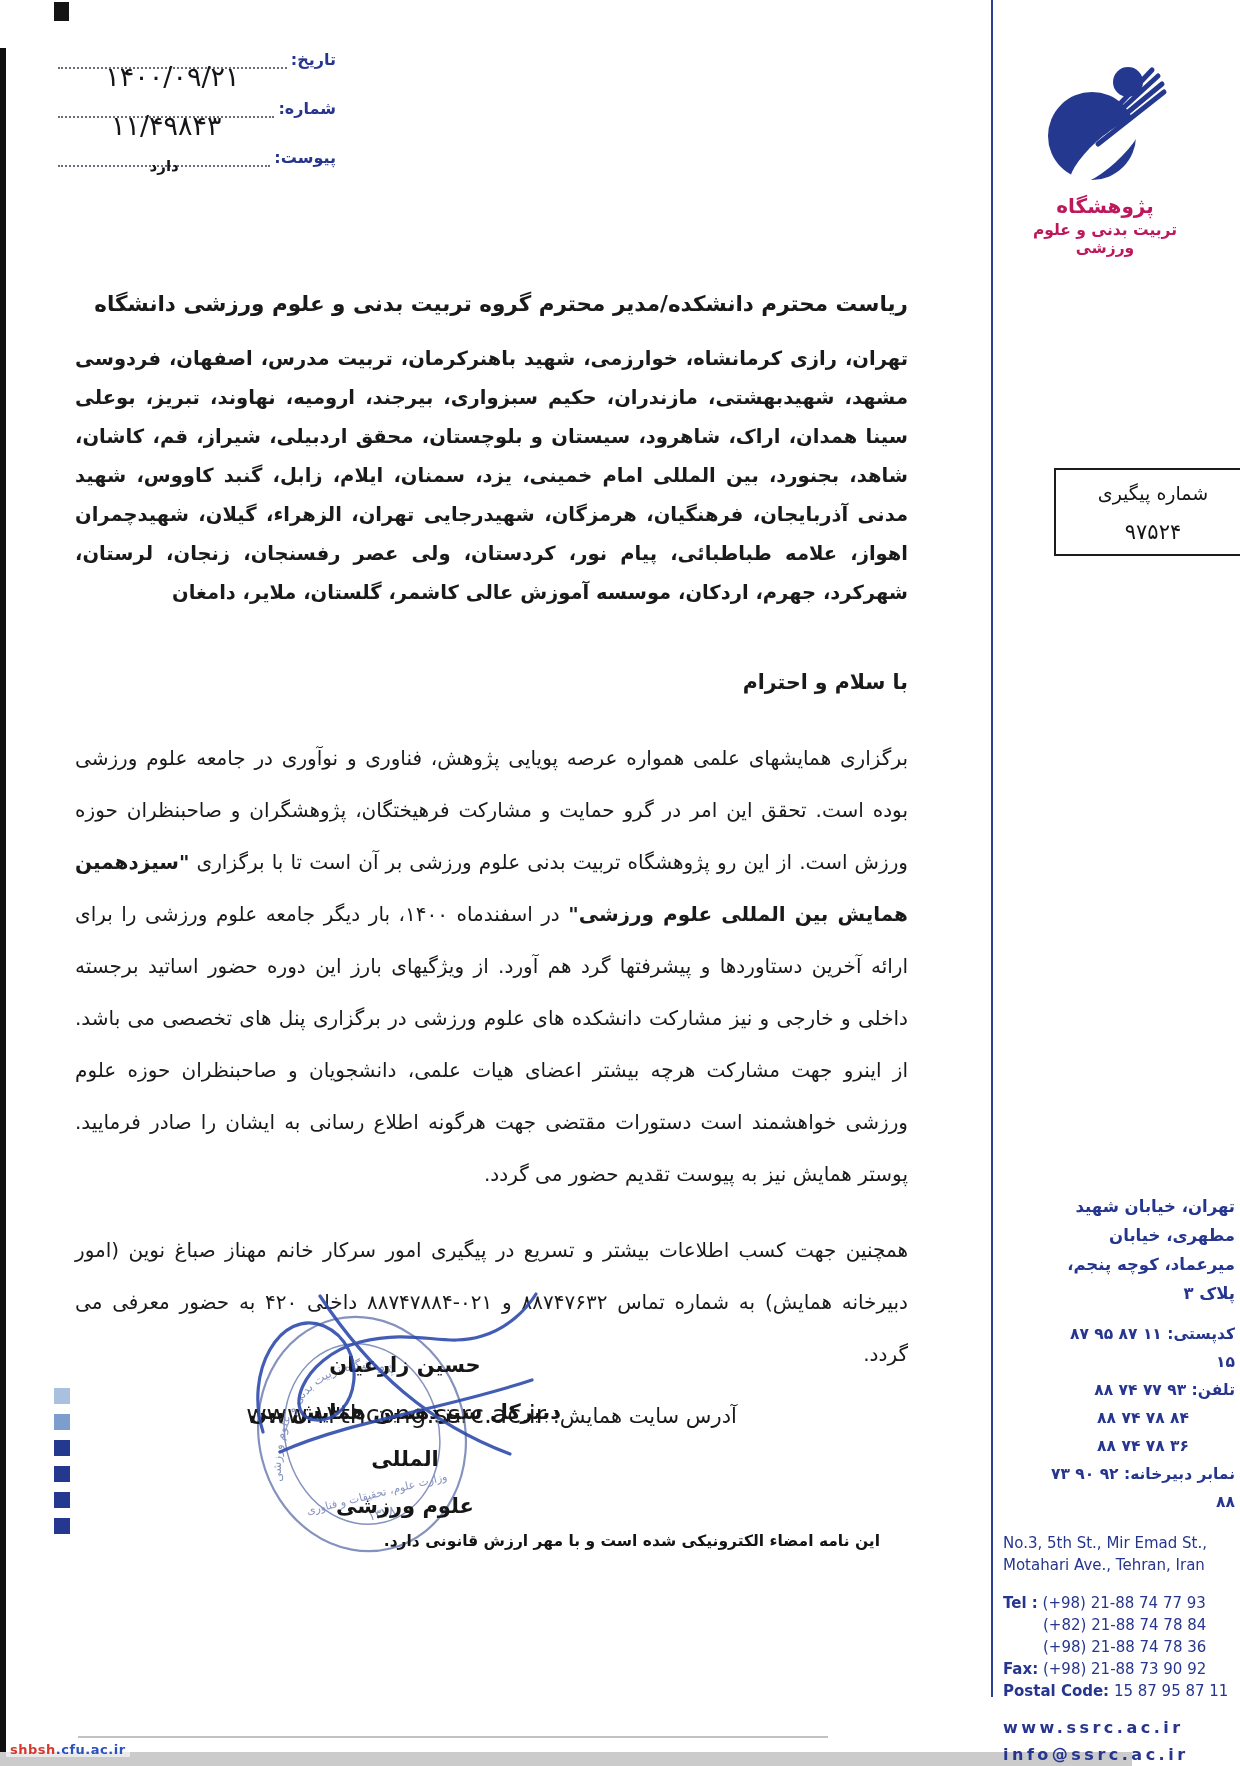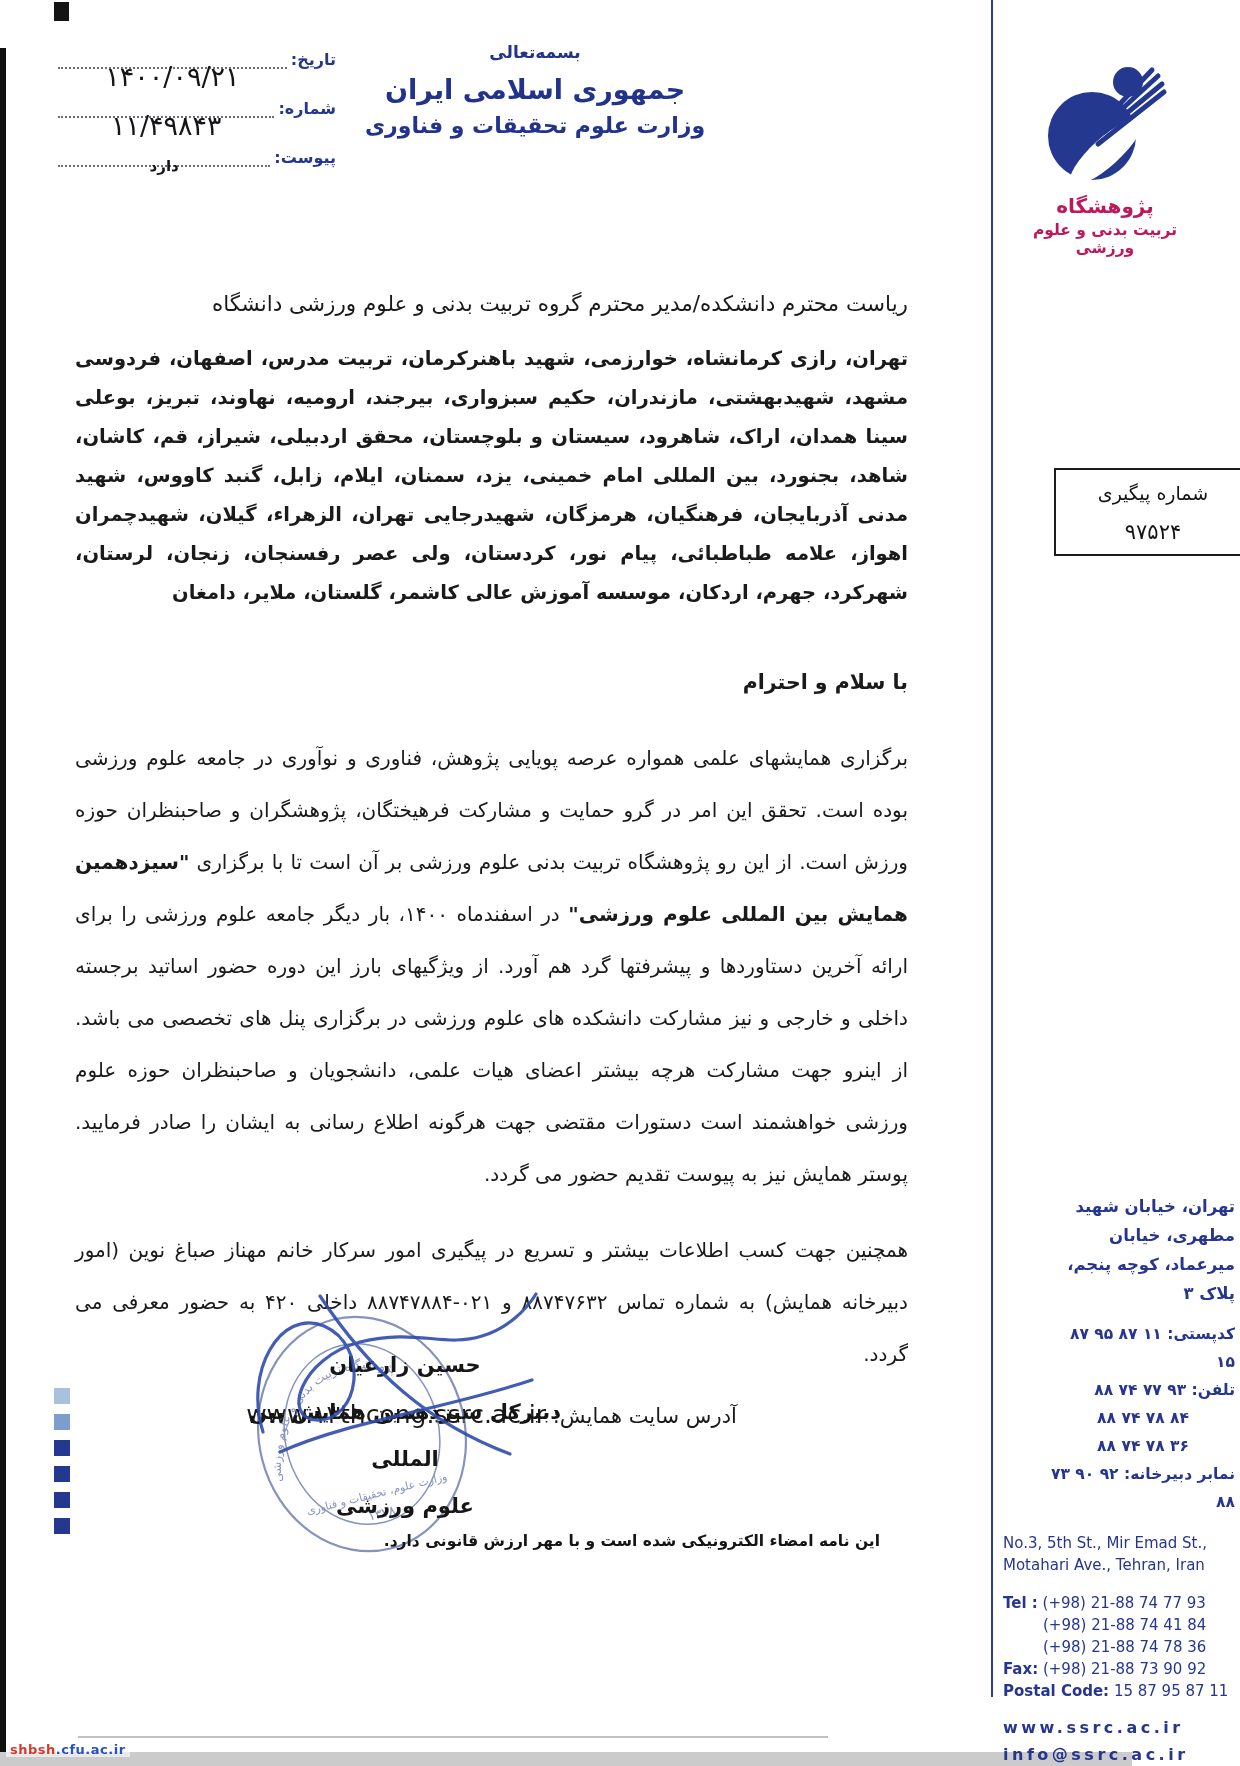--- a/index.html
+++ b/index.html
@@ -31,21 +31,21 @@
   .institute .l2{font-size:15.5px;font-weight:bold;margin-top:3px;}
   
   .divider{position:absolute;left:991px;top:0;width:2px;height:1697px;background:#2c3f96;}
   
   .tracking{position:absolute;left:1054px;top:468px;width:162px;border:2px solid #1c1c1c;
     padding:12px 16px 10px;text-align:center;direction:rtl;color:#141414;}
   .tracking .t-label{font-size:19px;}
   .tracking .t-value{font-size:21px;margin-top:16px;letter-spacing:3px;}
   
   .main{position:absolute;left:75px;top:291px;width:833px;direction:rtl;}
-  .title{font-size:21.5px;font-weight:normal;}
+  .title{font-size:21.5px;font-weight:bold;}
   .universities{margin-top:23px;font-weight:bold;font-size:19.5px;line-height:39px;text-align:justify;}
   .greeting{margin-top:58px;font-weight:bold;font-size:20.5px;}
   .para{margin-top:38px;font-size:20px;line-height:52px;text-align:justify;}
   .para.p2{margin-top:24px;}
   .website{margin-top:20px;font-size:21px;text-align:center;}
   .website .url{font-size:25px;}
   
   .sig-text{position:absolute;left:235px;top:1342px;width:340px;text-align:center;
     font-weight:bold;font-size:21px;color:#161616;line-height:47px;direction:rtl;z-index:3;}
   .stamp{position:absolute;left:245px;top:1303px;z-index:2;}
@@ -101,25 +101,20 @@
       </span>
     </div>
     <div class="meta-row">
       <span class="meta-label">پیوست:</span>
       <span class="meta-line">
         <span class="meta-value small">دارد</span>
       </span>
     </div>
   </div>
 
-  <div class="header">
-    <div class="besmeh">بسمه‌تعالی</div>
-    <div class="country">جمهوری اسلامی ایران</div>
-    <div class="ministry">وزارت علوم تحقیقات و فناوری</div>
-  </div>
 
   <div class="institute">
     <svg width="130" height="126" viewBox="0 0 130 126">
       <circle cx="52" cy="76" r="44" fill="#24388f"></circle>
       <ellipse cx="66" cy="92" rx="47" ry="14" fill="#ffffff" transform="rotate(-42 66 92)"></ellipse>
       <g stroke="#24388f" stroke-width="5" stroke-linecap="round">
         <line x1="58" y1="84" x2="124" y2="32"></line>
         <line x1="64" y1="72" x2="122" y2="24"></line>
         <line x1="70" y1="60" x2="118" y2="16"></line>
         <line x1="76" y1="48" x2="112" y2="10"></line>
@@ -187,21 +182,21 @@
       <div class="phone-fa indent">۸۴ ۷۸ ۷۴ ۸۸</div>
       <div class="phone-fa indent">۳۶ ۷۸ ۷۴ ۸۸</div>
       <div class="fax-fa">نمابر دبیرخانه: ۹۲ ۹۰ ۷۳ ۸۸</div>
     </div>
     <div class="en-block en-addr">
       <div class="en-line">No.3, 5th St., Mir Emad St.,</div>
       <div class="en-line">Motahari Ave., Tehran, Iran</div>
     </div>
     <div class="en-block">
       <div class="en-line"><span class="lbl">Tel :</span> <span>(+98) 21-88 74 77 93</span></div>
-      <div class="en-line cont">(+98) 21-88 74 41 84</div>
+      <div class="en-line cont">(+82) 21-88 74 78 84</div>
       <div class="en-line cont">(+98) 21-88 74 78 36</div>
       <div class="en-line"><span class="lbl">Fax:</span> <span>(+98) 21-88 73 90 92</span></div>
       <div class="en-line"><span class="lbl">Postal Code:</span> <span>15 87 95 87 11</span></div>
     </div>
     <div class="webmail">
       <div>www.ssrc.ac.ir</div>
       <div>info@ssrc.ac.ir</div>
     </div>
   </div>
 

